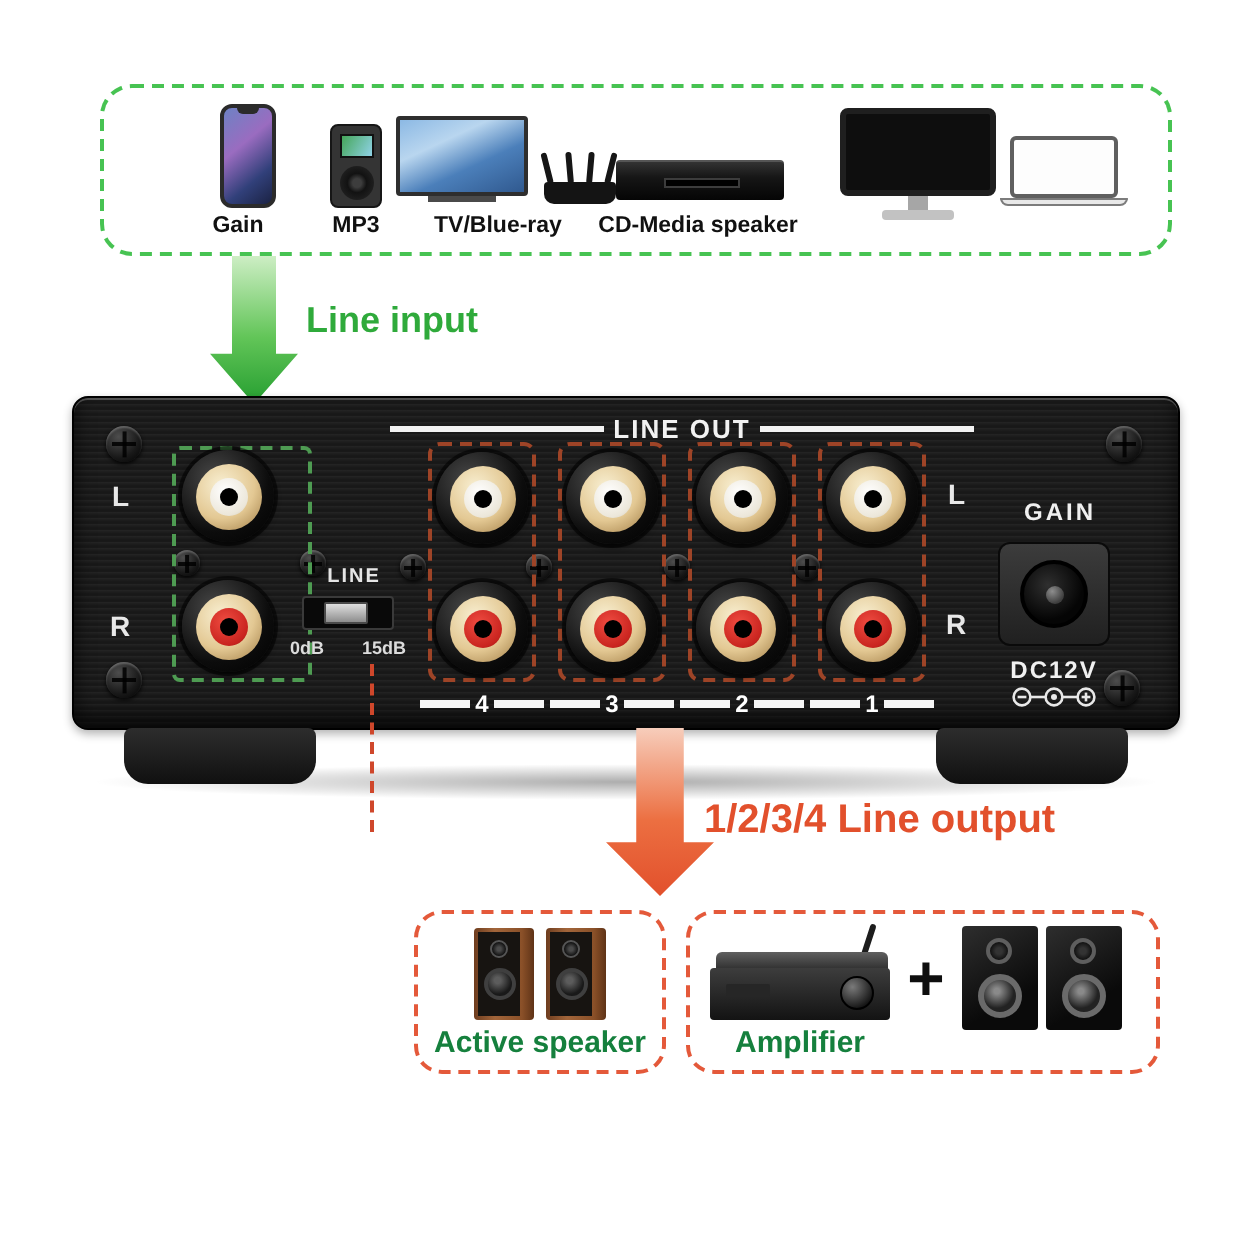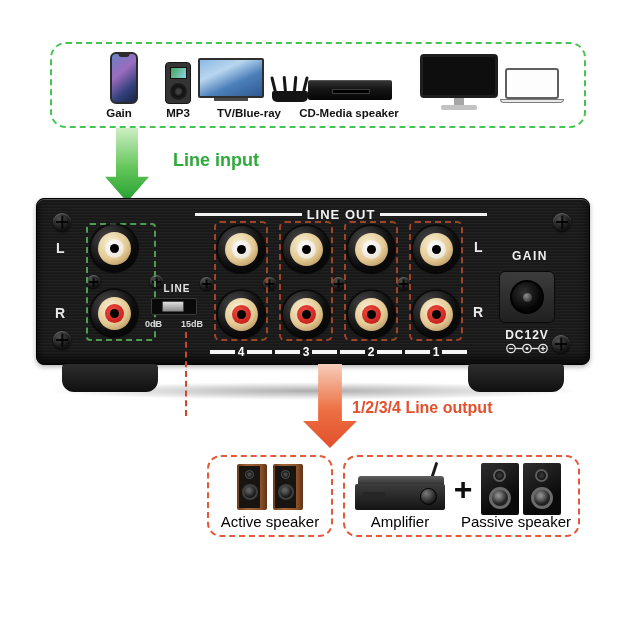--- a/index.html
+++ b/index.html
@@ -49,26 +49,26 @@
   .laptop-icon { position:absolute; left:448px; top:24px; width:64px; height:38px; }
   .laptop-icon .scr { position:absolute; left:5px; top:0; width:54px; height:31px;
     background:#fdfdfd; border:2px solid #5f5f5f; border-radius:3px; }
   .laptop-icon .base { position:absolute; left:0; top:31px; width:64px; height:4px;
     background:#e9e9e9; border:1px solid #7c7c7c; border-radius:0 0 4px 4px; }
 
   
   .green-arrow { position:absolute; left:105px; top:128px; width:44px; height:74px;
     background: linear-gradient(180deg,#cdeec4 0%,#62c558 55%,#259e30 100%);
     clip-path: polygon(25% 0,75% 0,75% 66%,100% 66%,50% 100%,0 66%,25% 66%); }
-  .line-input-label { position:absolute; left:153px; top:150px; font-size:18px; font-weight:bold; color:#2faa3b;margin-left:20px; }
+  .line-input-label { position:absolute; left:153px; top:150px; font-size:18px; font-weight:bold; color:#2faa3b; }
 
   .orange-arrow { position:absolute; left:303px; top:364px; width:54px; height:84px;
     background: linear-gradient(180deg,#f7cdbb 0%,#ec6f41 55%,#e2502c 100%);
     clip-path: polygon(28% 0,72% 0,72% 68%,100% 68%,50% 100%,0 68%,28% 68%); }
-  .line-output-label { position:absolute; left:352px; top:399px; font-size:16px; font-weight:bold; color:#e2502c; }
+  .line-output-label { position:absolute; left:352px; top:399px; font-size:20px; font-weight:bold; color:#e2502c; }
 
   .gain-dash-line { position:absolute; left:185px; top:332px; width:0; height:84px;
     border-left:2px dashed #cf472b; z-index:5; }
   .gain-switch-label { position:absolute; left:136px; top:417px; font-size:16px; font-weight:600; color:#1e1e1e; }
 
   
   .panel { position:absolute; left:36px; top:198px; width:554px; height:167px;
     background-color:#191919;
     background-image: repeating-linear-gradient(180deg, rgba(255,255,255,0.05) 0px, rgba(255,255,255,0.02) 1px, rgba(0,0,0,0.06) 2px, rgba(0,0,0,0) 3px);
     border:1px solid #000; border-radius:8px;
@@ -132,21 +132,21 @@
     color:#f0f0f0; font-size:12px; font-weight:bold; letter-spacing:1px; }
   .dc-polarity { position:absolute; left:468px; top:143px; }
 
   .foot { position:absolute; top:364px; width:96px; height:28px;
     background: linear-gradient(#2d2d2d,#101010); border-radius:4px 4px 12px 12px; }
   .ground-shadow { position:absolute; left:44px; top:382px; width:538px; height:18px;
     background: radial-gradient(ellipse at center, rgba(0,0,0,.32), rgba(0,0,0,0) 70%); }
 
   
   .out-box { position:absolute; top:455px; height:82px; border:2px dashed #e4593a; border-radius:14px; }
-  .out-label { position:absolute; top:56px; text-align:center; font-size:15px; font-weight:normal; color:#000000; }
+  .out-label { position:absolute; top:56px; text-align:center; font-size:15px; font-weight:bold; color:#15803d; }
 
   .wood-speaker { position:absolute; top:7px; width:30px; height:46px; border-radius:2px;
     background: linear-gradient(90deg,#6e3d1f,#a2653a 35%,#8a5028 80%,#5f3317); }
   .wood-speaker .front { position:absolute; left:2px; top:2px; width:21px; height:42px; background:#171411; }
   .wood-speaker .tw { position:absolute; left:8px; top:6px; width:9px; height:9px; border-radius:50%;
     background: radial-gradient(#4a4a4a 20%,#101010 70%); border:1px solid #555; }
   .wood-speaker .wf { position:absolute; left:5px; top:20px; width:16px; height:16px; border-radius:50%;
     background: radial-gradient(circle at 40% 35%, #5c5c5c 15%,#191919 65%); border:2px solid #3f3f3f; }
 
   .amp-icon { position:absolute; left:10px; top:6px; width:92px; height:48px; }
@@ -401,16 +401,15 @@
     <div class="plus-sign">+</div>
     <div class="passive-speaker" style="left:136px">
       <div class="tw"></div>
         <div class="wf"></div>
     </div>
     <div class="passive-speaker" style="left:178px">
       <div class="tw"></div>
         <div class="wf"></div>
     </div>
     <div class="out-label" style="left:2px;width:106px">Amplifier</div>
-    <div class="out-label" style="left:110px;width:122px">Passive speaker</div>
   </div>
 
 </div>
 
 </body></html>

